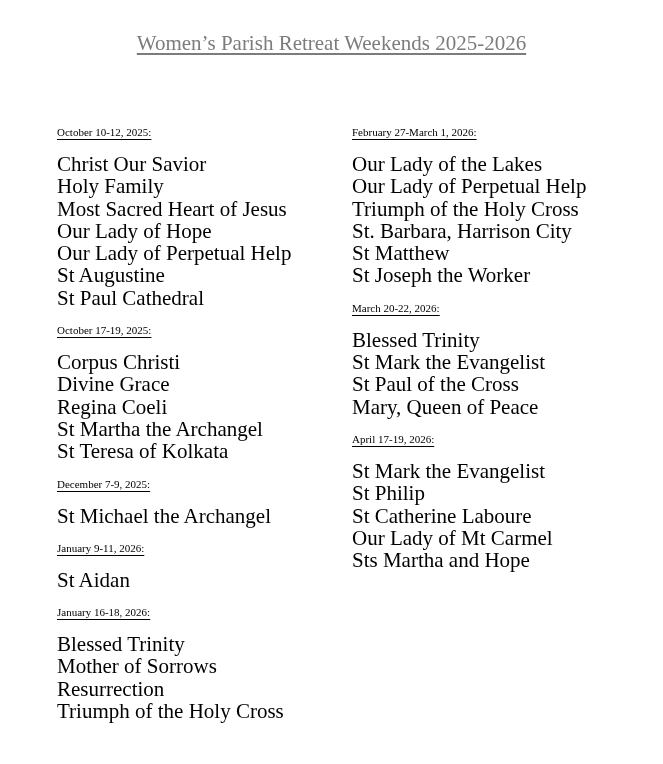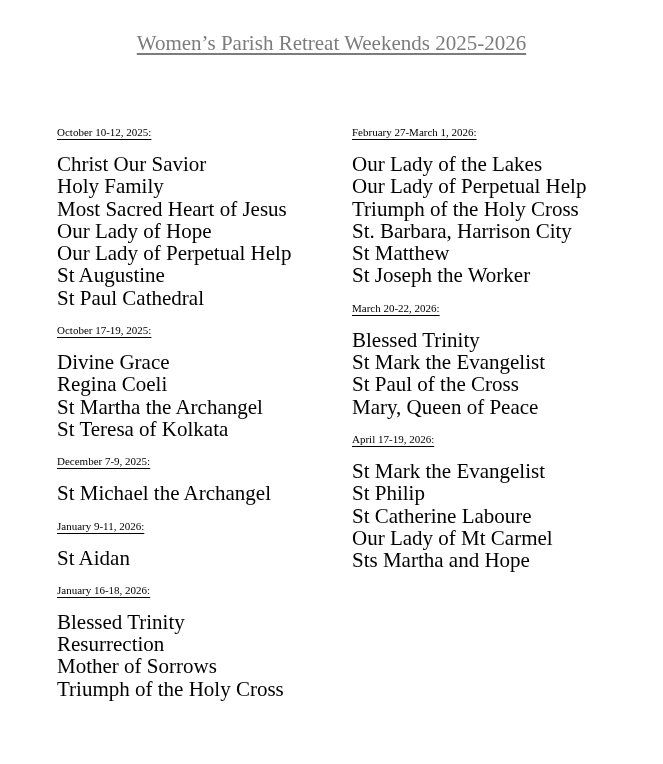--- a/index.html
+++ b/index.html
@@ -75,38 +75,39 @@
           <div class="parish-item">Christ Our Savior</div>
           <div class="parish-item">Holy Family</div>
           <div class="parish-item">Most Sacred Heart of Jesus</div>
           <div class="parish-item">Our Lady of Hope</div>
           <div class="parish-item">Our Lady of Perpetual Help</div>
           <div class="parish-item">St Augustine</div>
           <div class="parish-item">St Paul Cathedral</div>
         </div>
         <h2 class="section-heading">October 17-19, 2025:</h2>
         <div class="parish-list">
+          <div class="parish-item">Corpus Christi</div>
           <div class="parish-item">Divine Grace</div>
           <div class="parish-item">Regina Coeli</div>
           <div class="parish-item">St Martha the Archangel</div>
           <div class="parish-item">St Teresa of Kolkata</div>
         </div>
         <h2 class="section-heading">December 7-9, 2025:</h2>
         <div class="parish-list">
           <div class="parish-item">St Michael the Archangel</div>
         </div>
         <h2 class="section-heading">January 9-11, 2026:</h2>
         <div class="parish-list">
           <div class="parish-item">St Aidan</div>
         </div>
         <h2 class="section-heading">January 16-18, 2026:</h2>
         <div class="parish-list">
           <div class="parish-item">Blessed Trinity</div>
+          <div class="parish-item">Mother of Sorrows</div>
           <div class="parish-item">Resurrection</div>
-          <div class="parish-item">Mother of Sorrows</div>
           <div class="parish-item">Triumph of the Holy Cross</div>
         </div>
       </div>
       <div class="column column-right">
         <h2 class="section-heading">February 27-March 1, 2026:</h2>
         <div class="parish-list">
           <div class="parish-item">Our Lady of the Lakes</div>
           <div class="parish-item">Our Lady of Perpetual Help</div>
           <div class="parish-item">Triumph of the Holy Cross</div>
           <div class="parish-item">St. Barbara, Harrison City</div>

